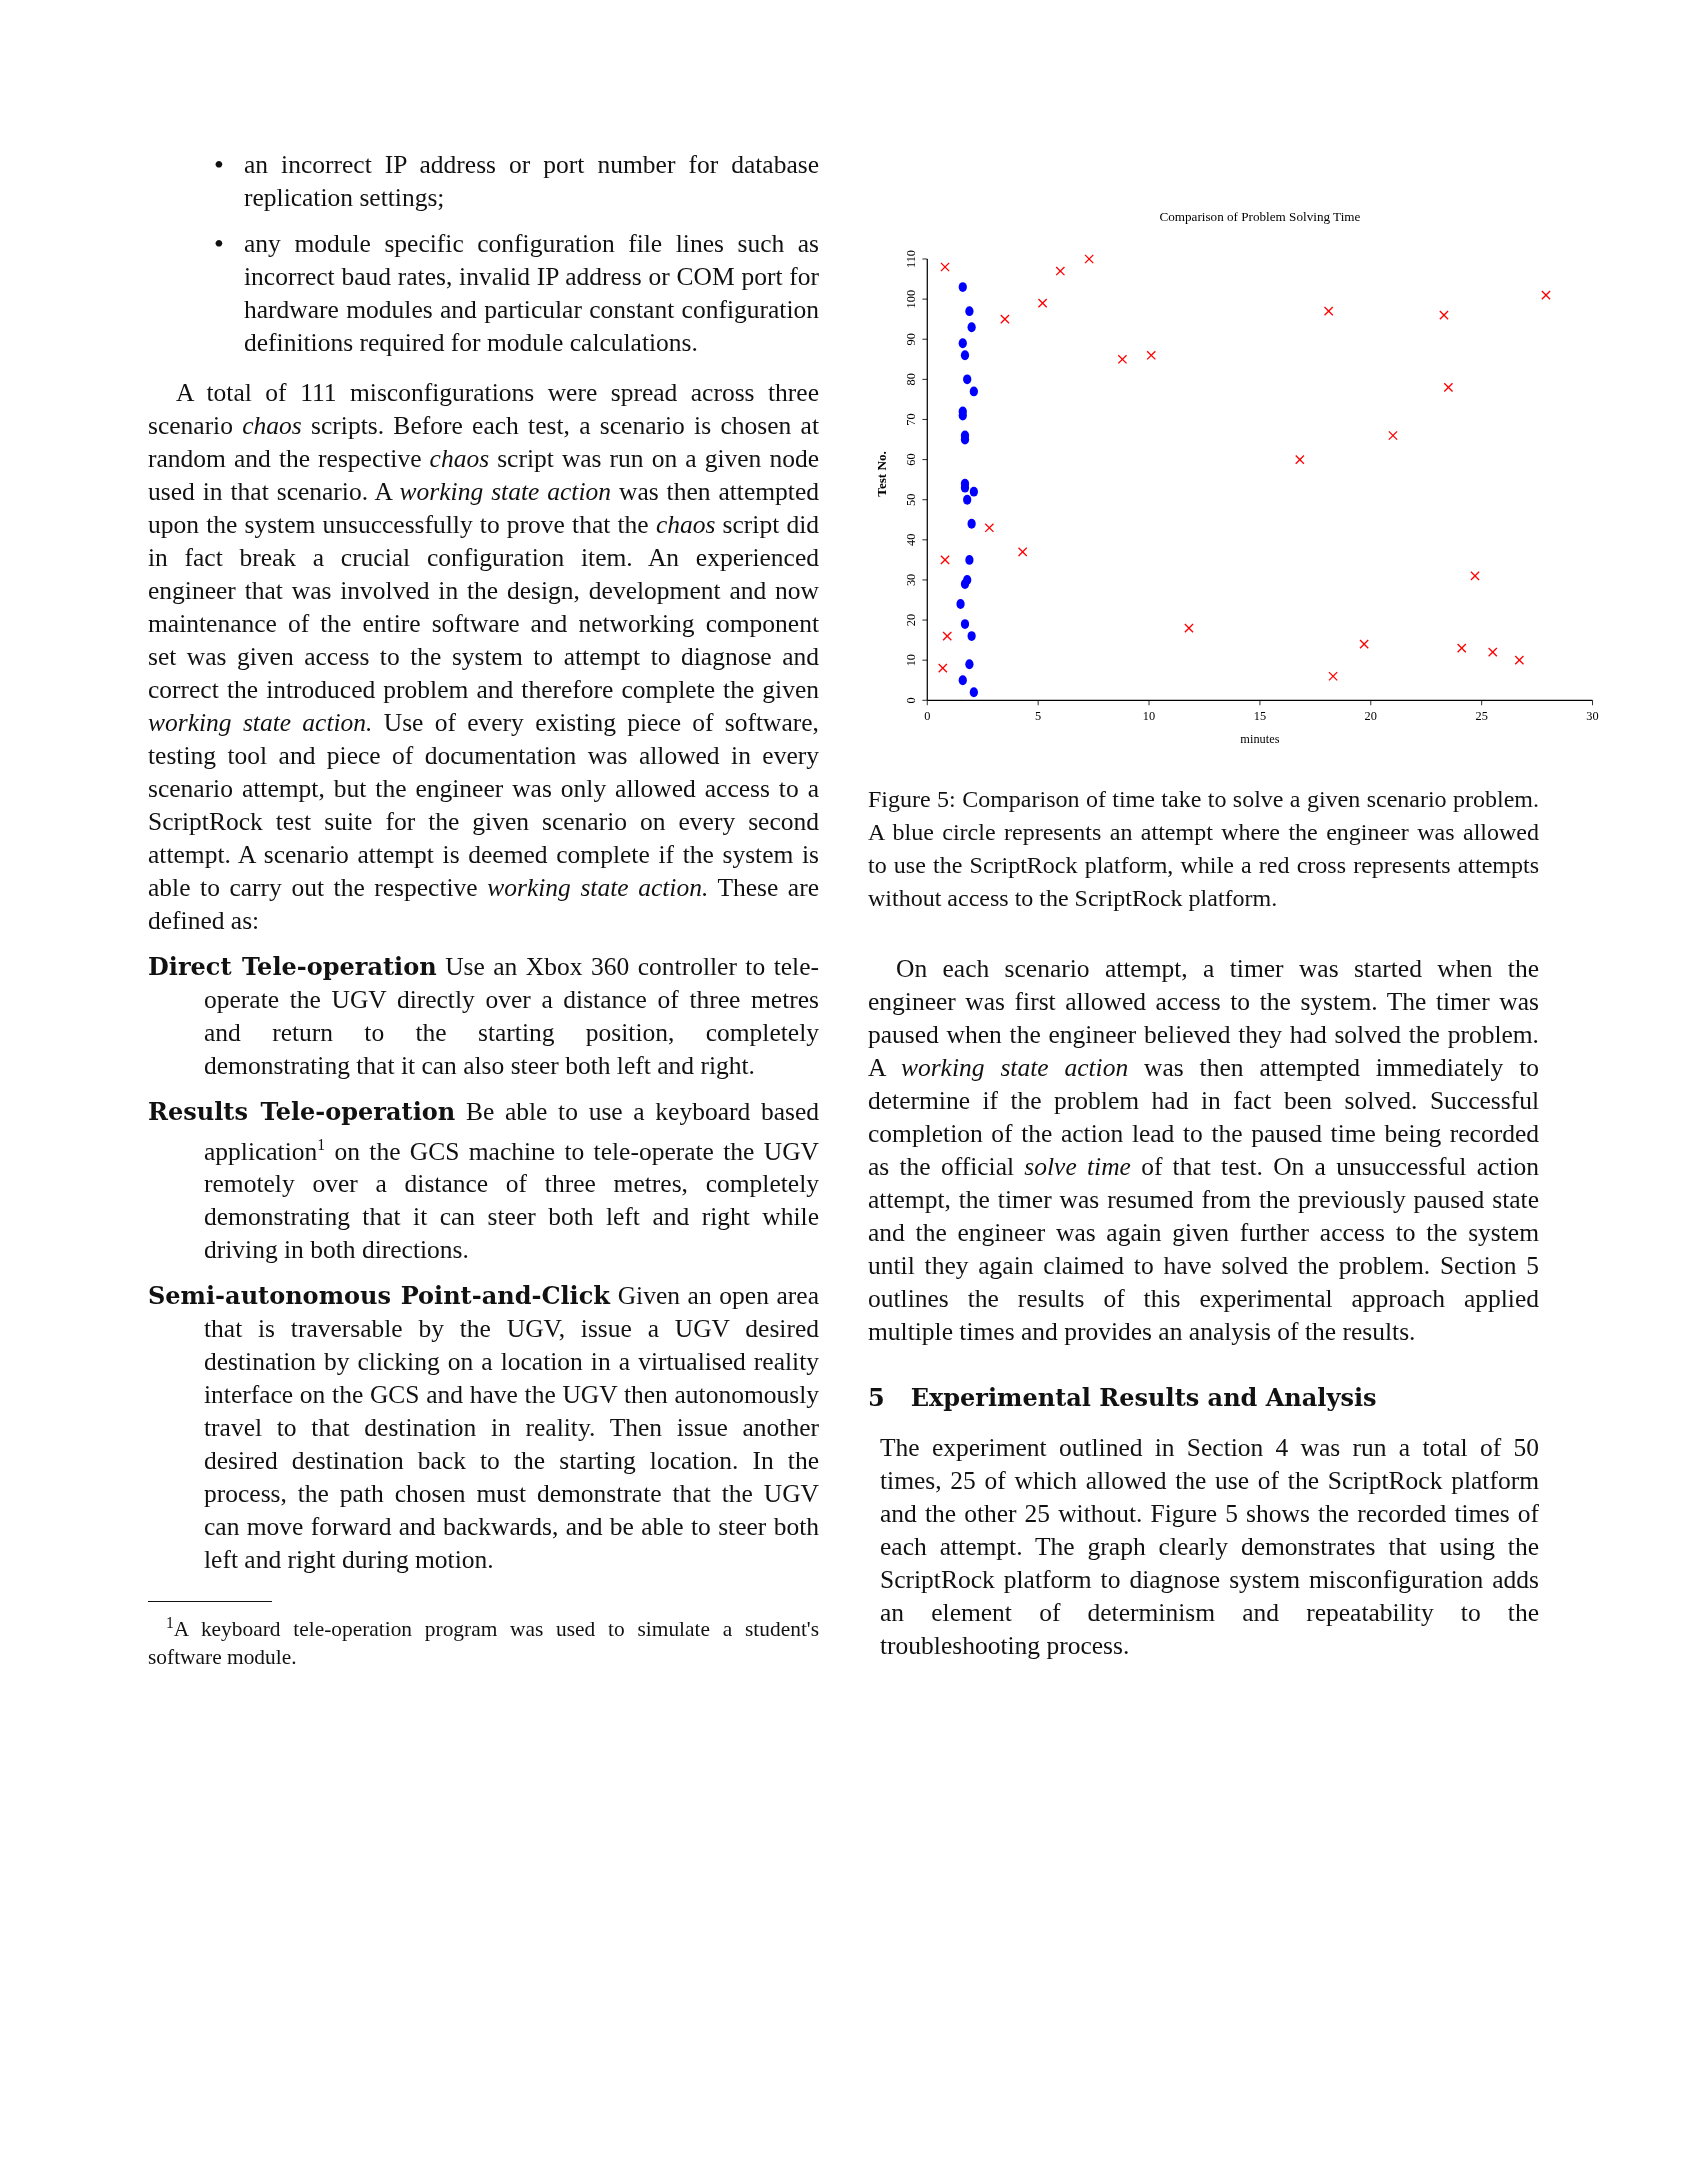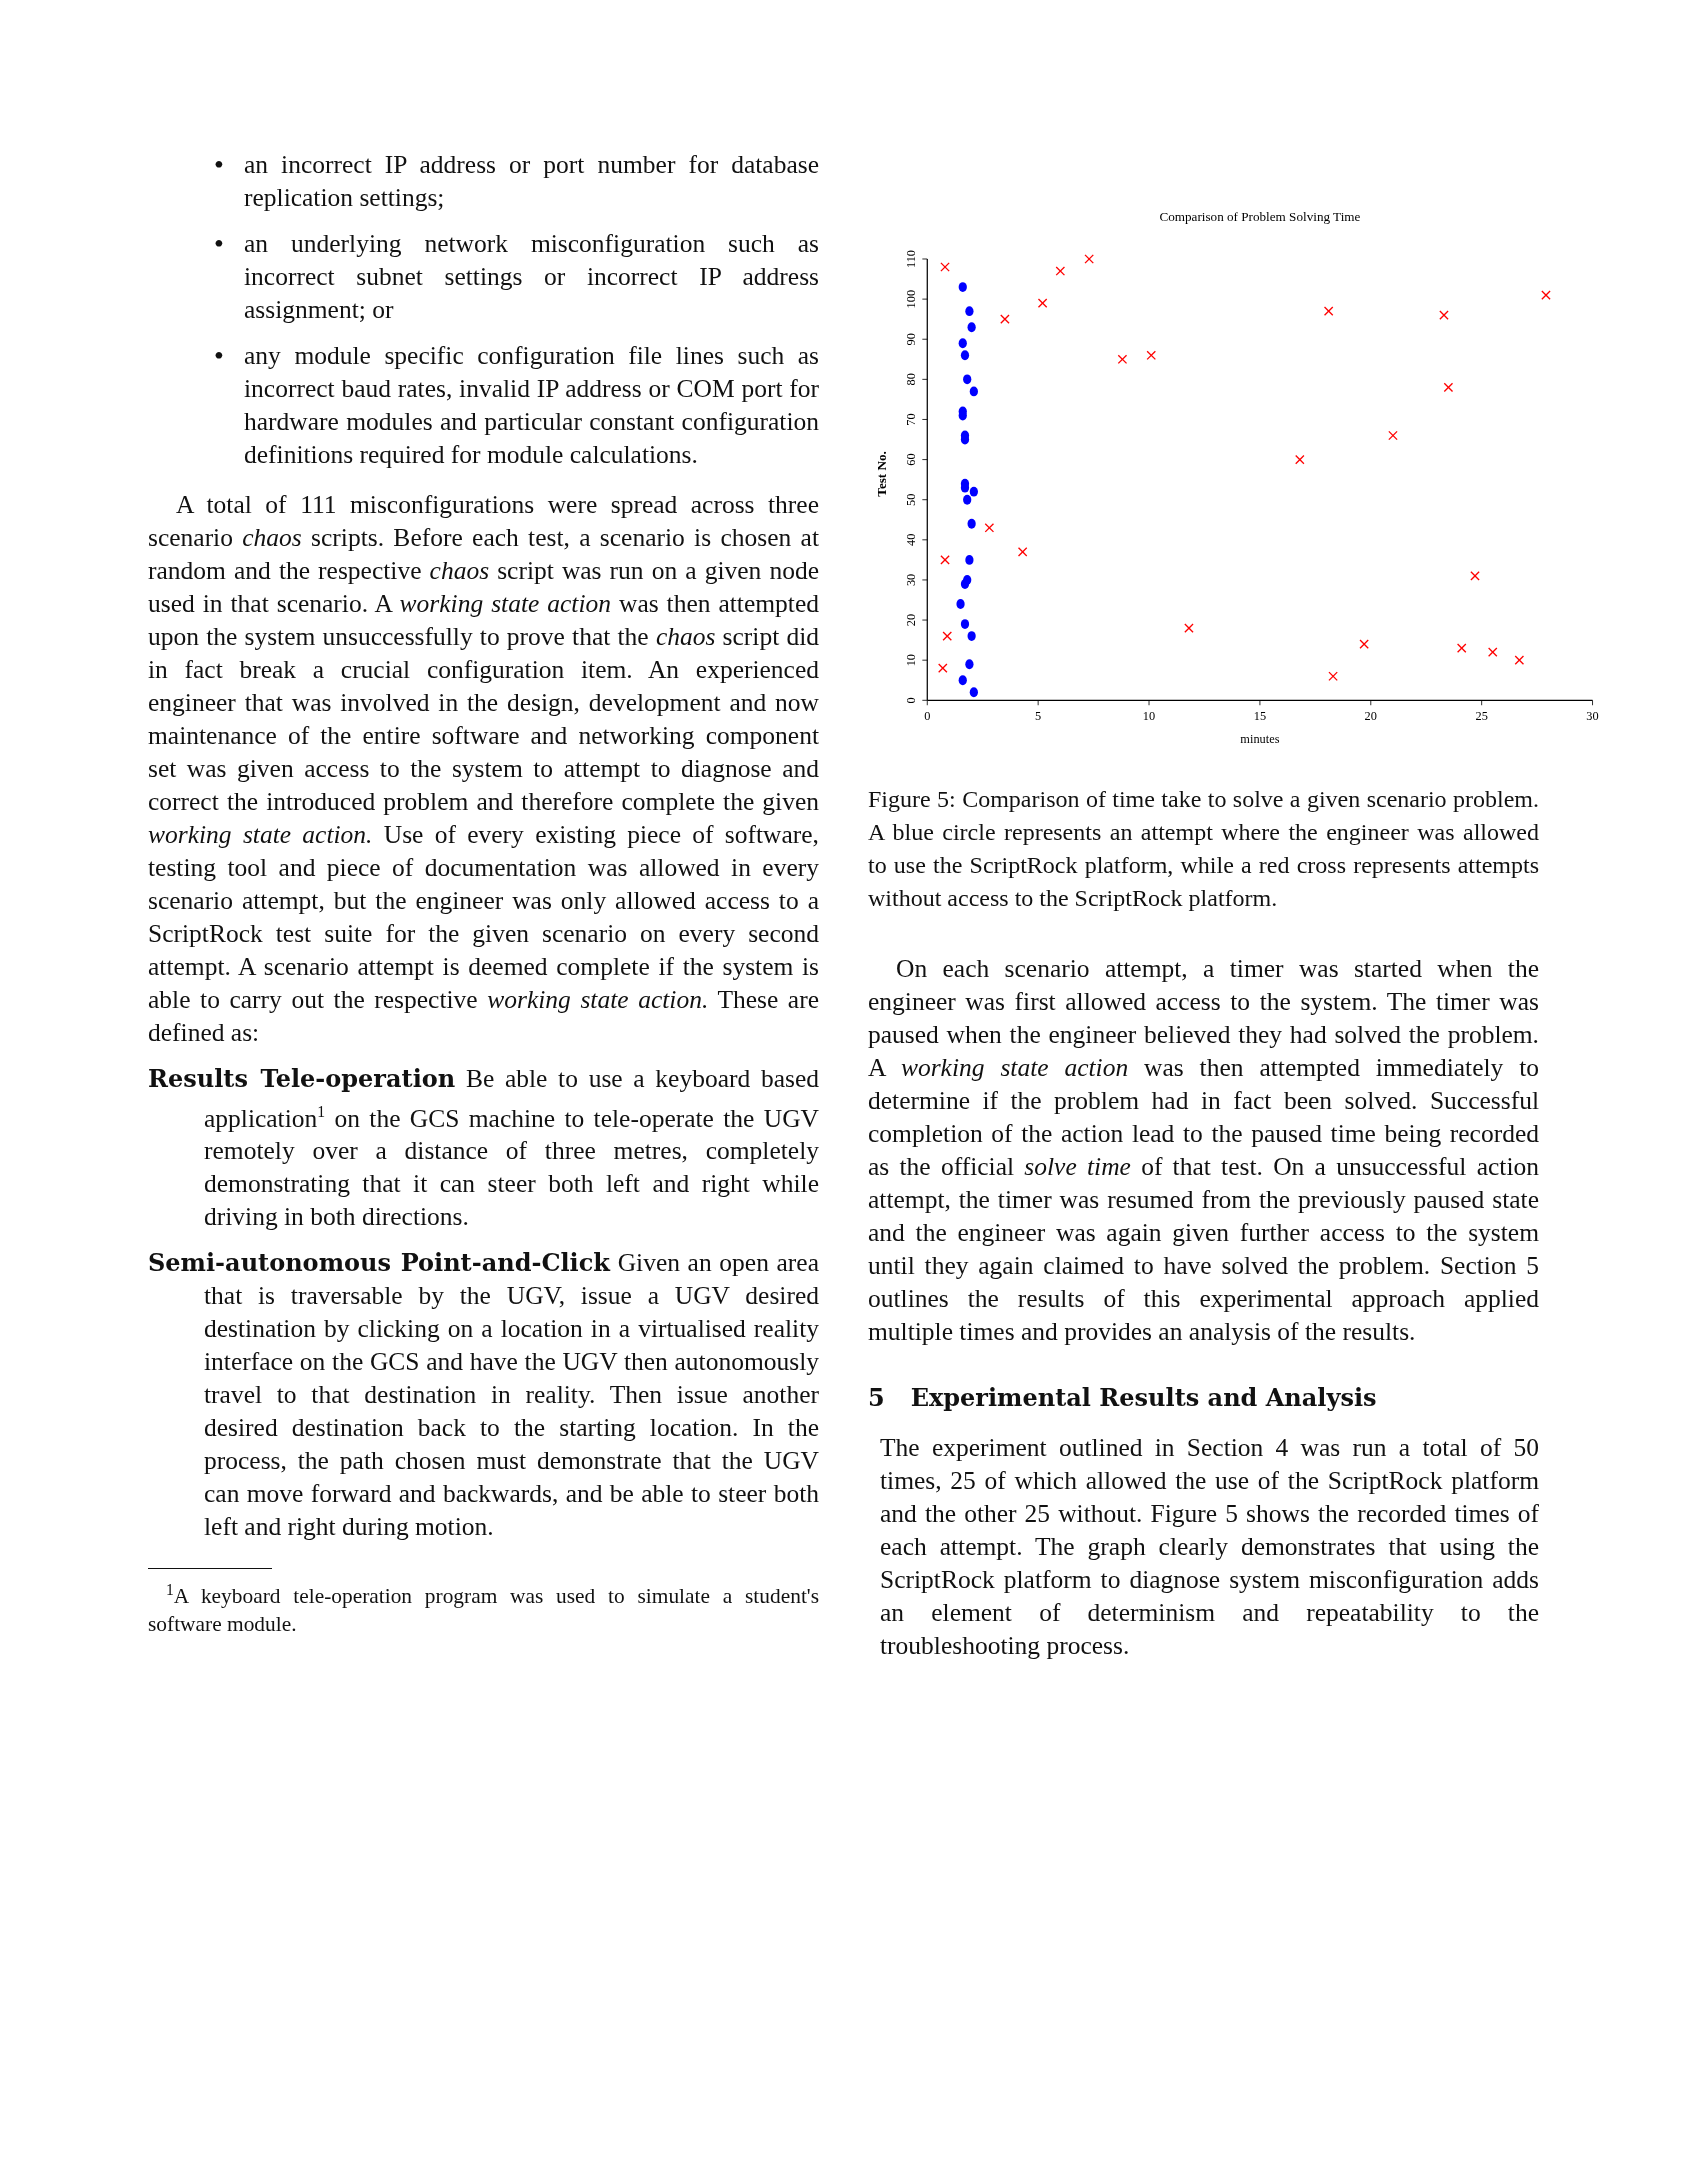--- a/index.html
+++ b/index.html
@@ -23,25 +23,25 @@
   .caption { font-size: 24px; line-height: 33px; text-align: justify; margin-bottom: 37px; }
   .section-heading { font-weight: bold; font-family: "DejaVu Serif", serif; font-size: 24px; margin: 33px 0 16.5px 0; }
   .section-heading .num { margin-right: 26px; }
 </style>
 </head>
 <body>
 
 <div class="col col-left">
   <ul class="bullets">
     <li>an incorrect IP address or port number for database replication settings;</li>
-    <li>an underlying network misconfiguration such as incorrect subnet settings or incorrect IP address assignment; or</li>
     <li>any module specific configuration file lines such as incorrect baud rates, invalid IP address or COM port for hardware modules and particular constant configuration definitions required for module calculations.</li>
   </ul>
   <p><span>A total of 111 misconfigurations were spread across three scenario </span><i>chaos</i><span> scripts. Before each test, a scenario is chosen at random and the respective </span><i>chaos</i><span> script was run on a given node used in that scenario. A </span><i>working state action</i><span> was then attempted upon the system unsuccessfully to prove that the </span><i>chaos</i><span> script did in fact break a crucial configuration item. An experienced engineer that was involved in the design, development and now maintenance of the entire software and networking component set was given access to the system to attempt to diagnose and correct the introduced problem and therefore complete the given </span><i>working state action.</i><span> Use of every existing piece of software, testing tool and piece of documentation was allowed in every scenario attempt, but the engineer was only allowed access to a ScriptRock test suite for the given scenario on every second attempt. A scenario attempt is deemed complete if the system is able to carry out the respective </span><i>working state action.</i><span> These are defined as:</span></p>
   <div class="deflist">
+    <div class="defitem"><span class="defterm">Direct Tele-operation</span> <span>Use an Xbox 360 controller to tele-operate the UGV directly over a distance of three metres and return to the starting position, completely demonstrating that it can also steer both left and right.</span></div>
     <div class="defitem"><span class="defterm">Results Tele-operation</span> <span>Be able to use a keyboard based application</span><sup>1</sup><span> on the GCS machine to tele-operate the UGV remotely over a distance of three metres, completely demonstrating that it can steer both left and right while driving in both directions.</span></div>
     <div class="defitem"><span class="defterm">Semi-autonomous Point-and-Click</span> <span>Given an open area that is traversable by the UGV, issue a UGV desired destination by clicking on a location in a virtualised reality interface on the GCS and have the UGV then autonomously travel to that destination in reality. Then issue another desired destination back to the starting location. In the process, the path chosen must demonstrate that the UGV can move forward and backwards, and be able to steer both left and right during motion.</span></div>
   </div>
   <div class="footnote-rule"></div>
   <div class="footnote"><sup>1</sup><span>A keyboard tele-operation program was used to simulate a student's software module.</span></div>
 </div>
 
 <div class="figure">
   <svg id="chart" width="741" height="560" viewBox="0 0 900 680">
       <text x="476" y="28" text-anchor="middle" font-size="16" font-family="&quot;Liberation Serif&quot;, serif">Comparison of Problem Solving Time</text>

